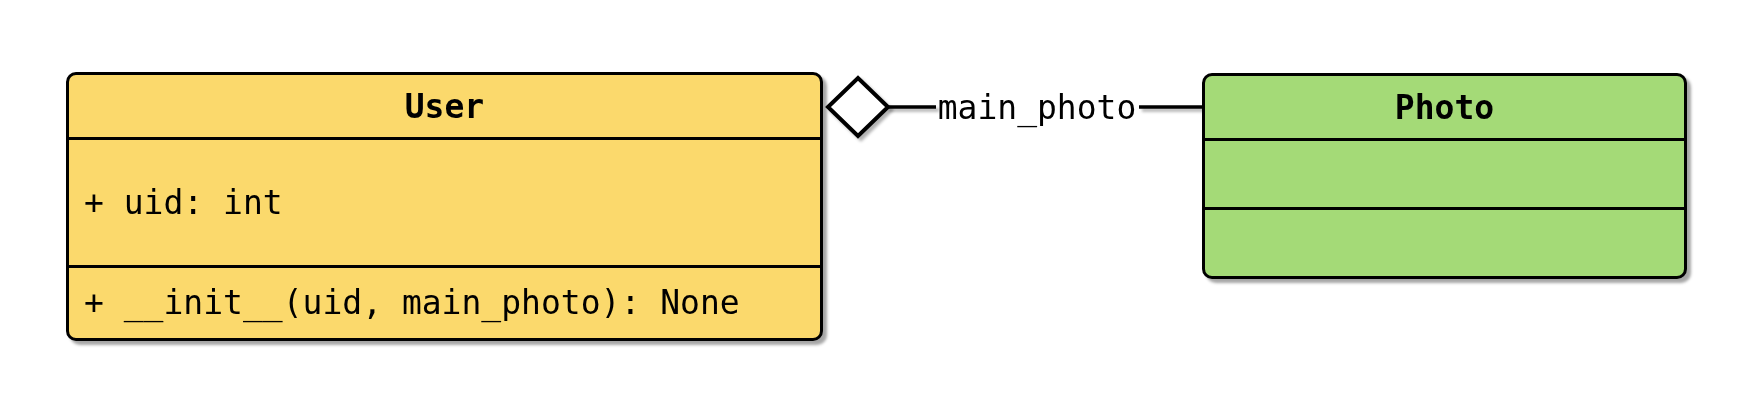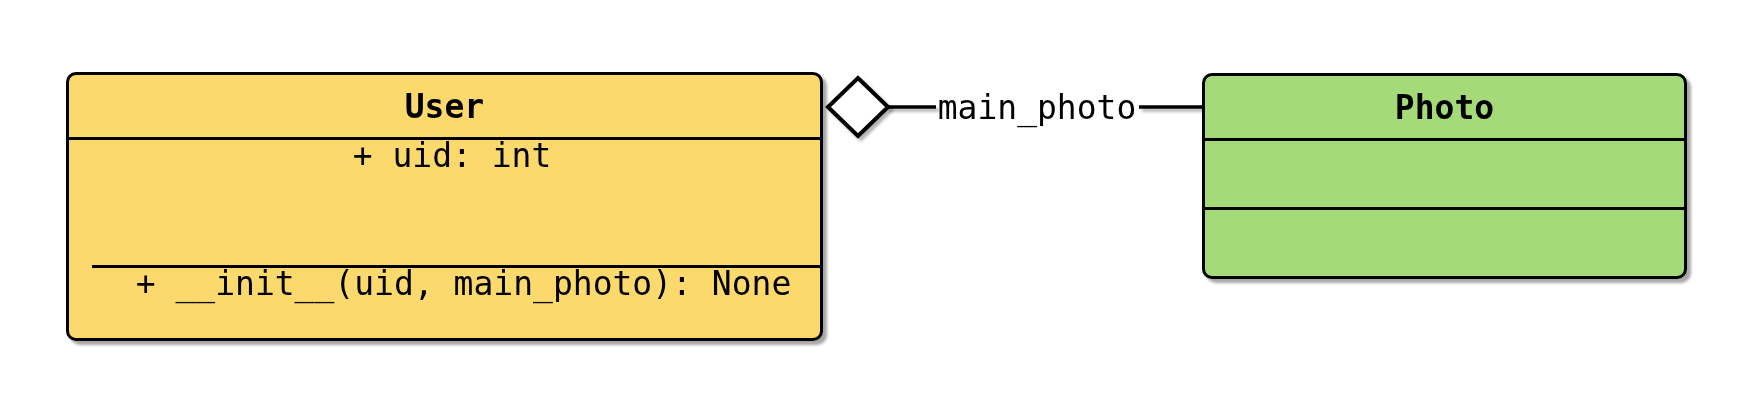--- a/index.html
+++ b/index.html
@@ -32,26 +32,26 @@
     display: flex;
     align-items: center;
     justify-content: center;
     height: 62px;
     flex: 0 0 62px;
   }
 
   .uml-section {
     border-top: 3px solid #000000;
     display: flex;
-    flex-direction: row;
+    flex-direction: column;
     justify-content: center;
     padding-left: 15px;
   }
   .user-class  .uml-attrs   { flex: 0 0 128px; }
-  .user-class  .uml-methods { flex: 1; margin-left: 23px; }
+  .user-class  .uml-methods { flex: 1; }
   .photo-class .uml-attrs   { flex: 0 0 69px; }
   .photo-class .uml-methods { flex: 1; }
 
   .uml-line { line-height: 32px; white-space: pre; }
   .uml-line .b { font-weight: bold; }
 
   .connector {
     position: absolute;
     left: 820px;
     top: 67px;

